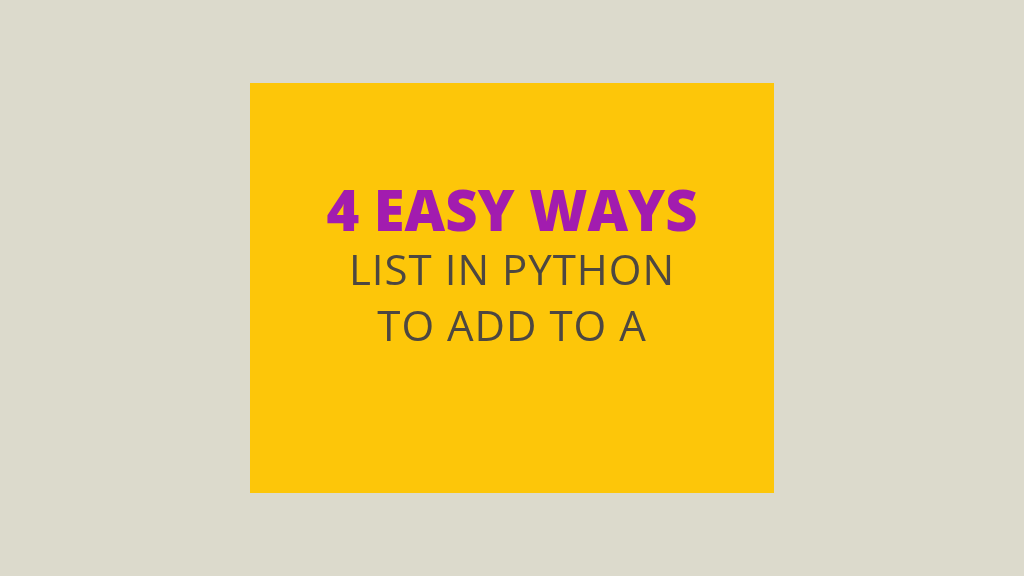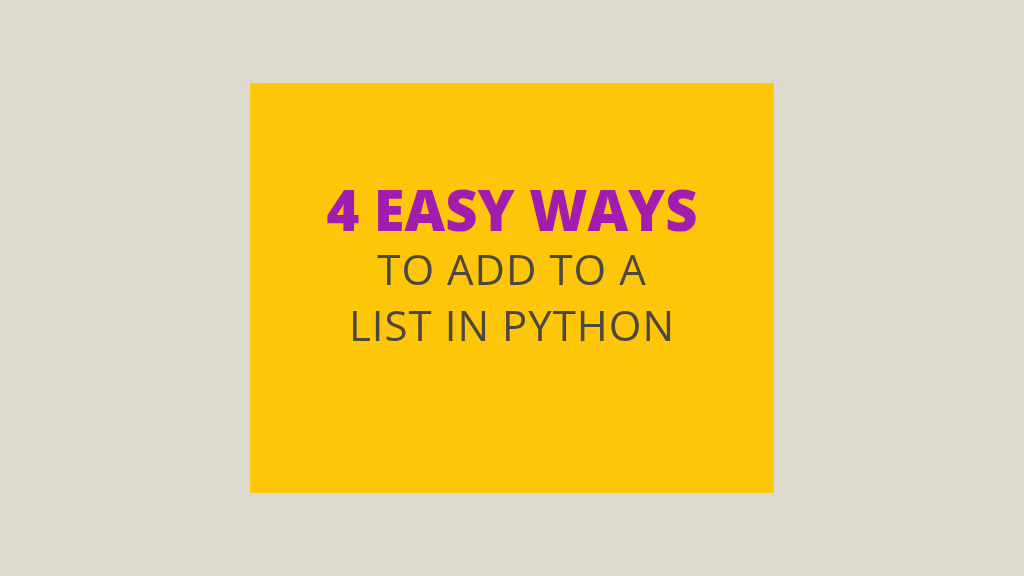--- a/index.html
+++ b/index.html
@@ -41,15 +41,15 @@
       letter-spacing: 1px;
       line-height: 1.35;
       text-align: center;
     }
   </style>
 </head>
 <body>
 
 <div class="card">
   <div class="title-bold">4 EASY WAYS</div>
+  <div class="title-line">LIST IN PYTHON</div>
   <div class="title-line">TO ADD TO A</div>
-  <div class="title-line">LIST IN PYTHON</div>
 </div>
 
 </body></html>

